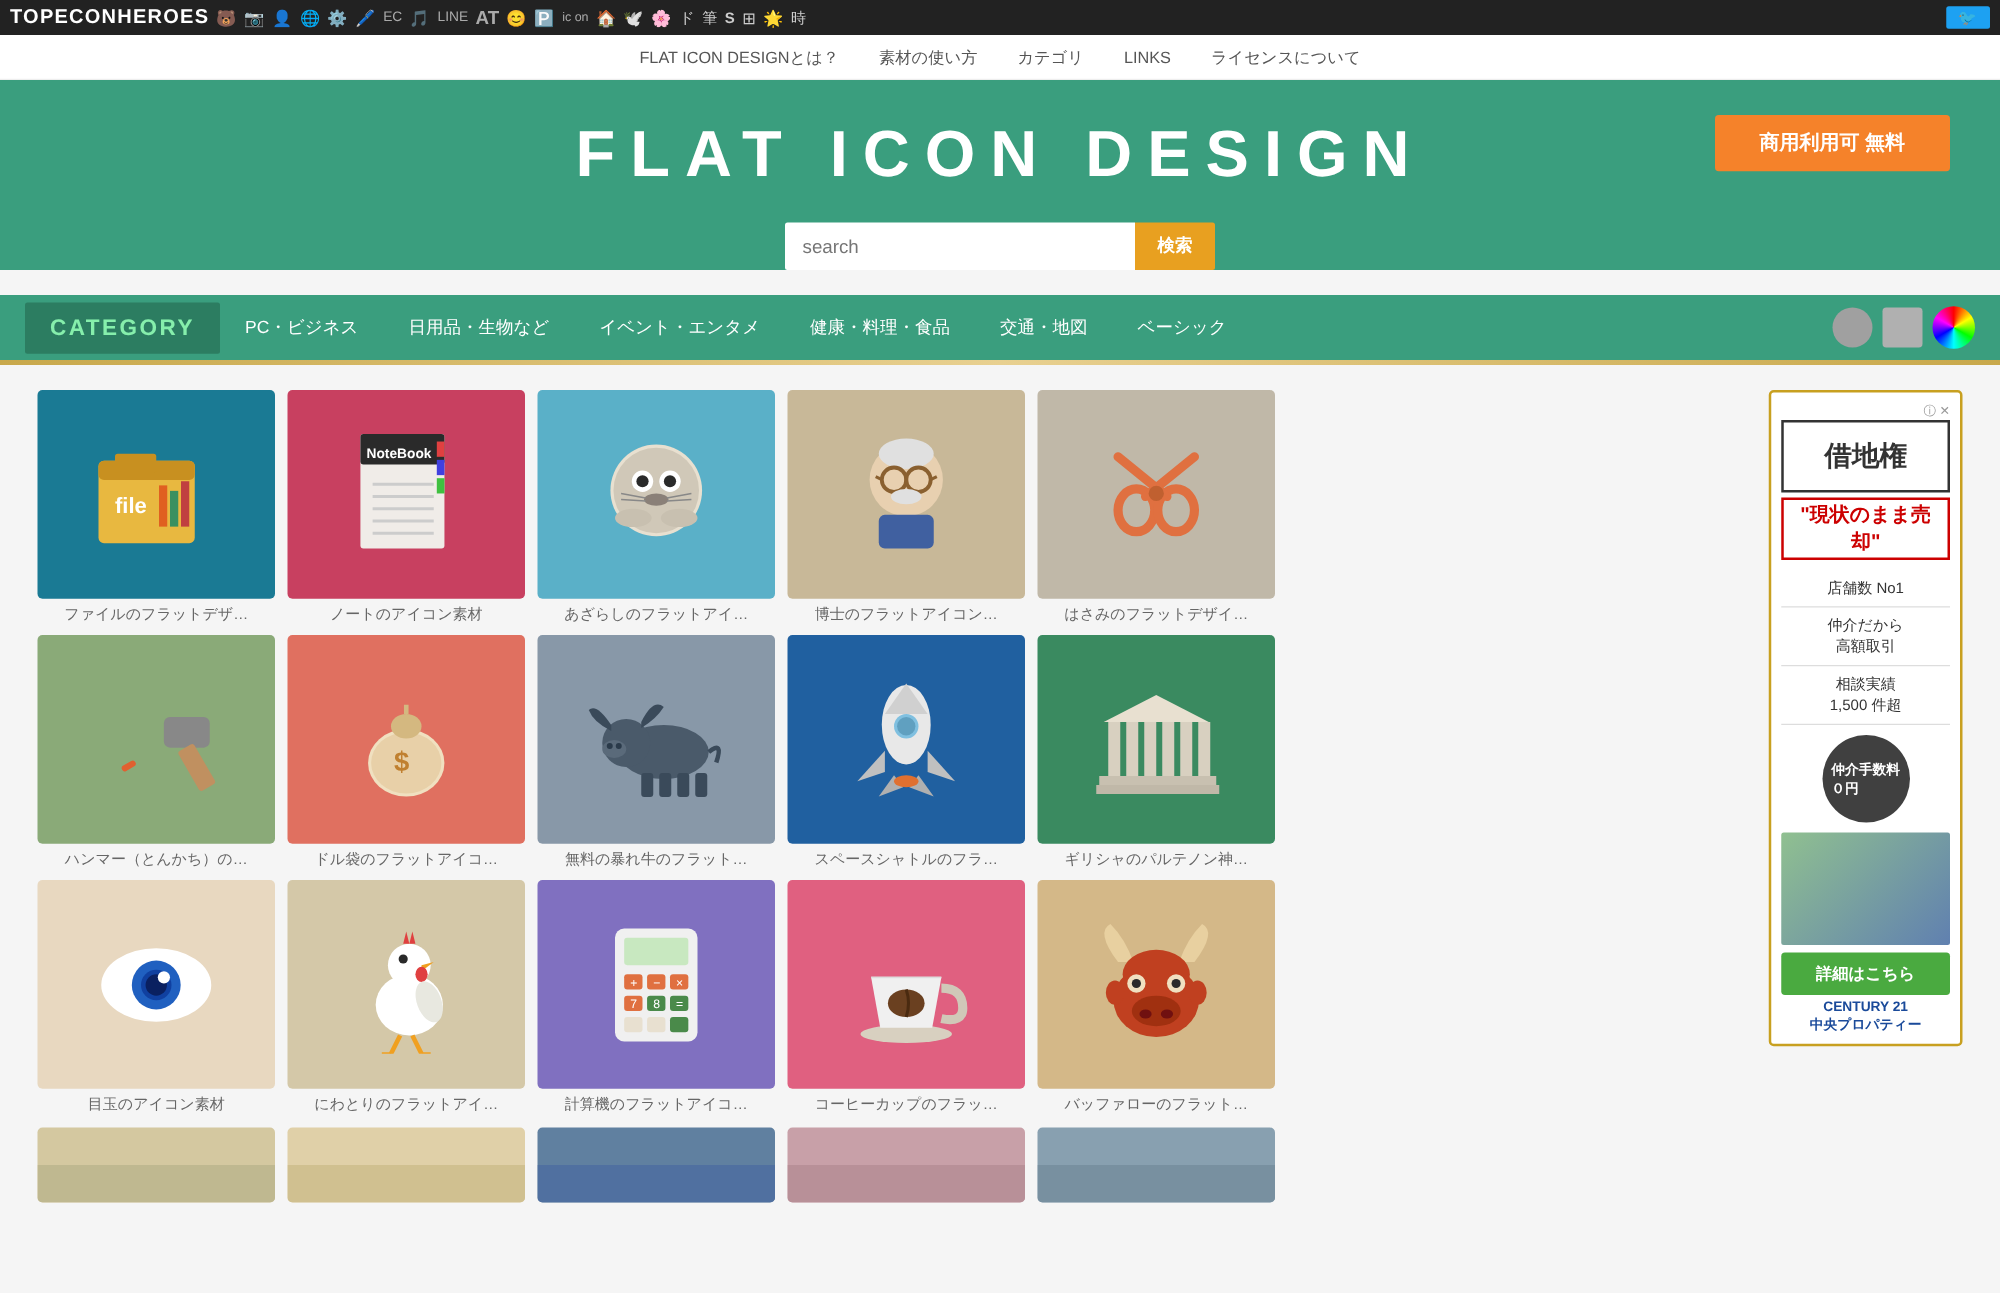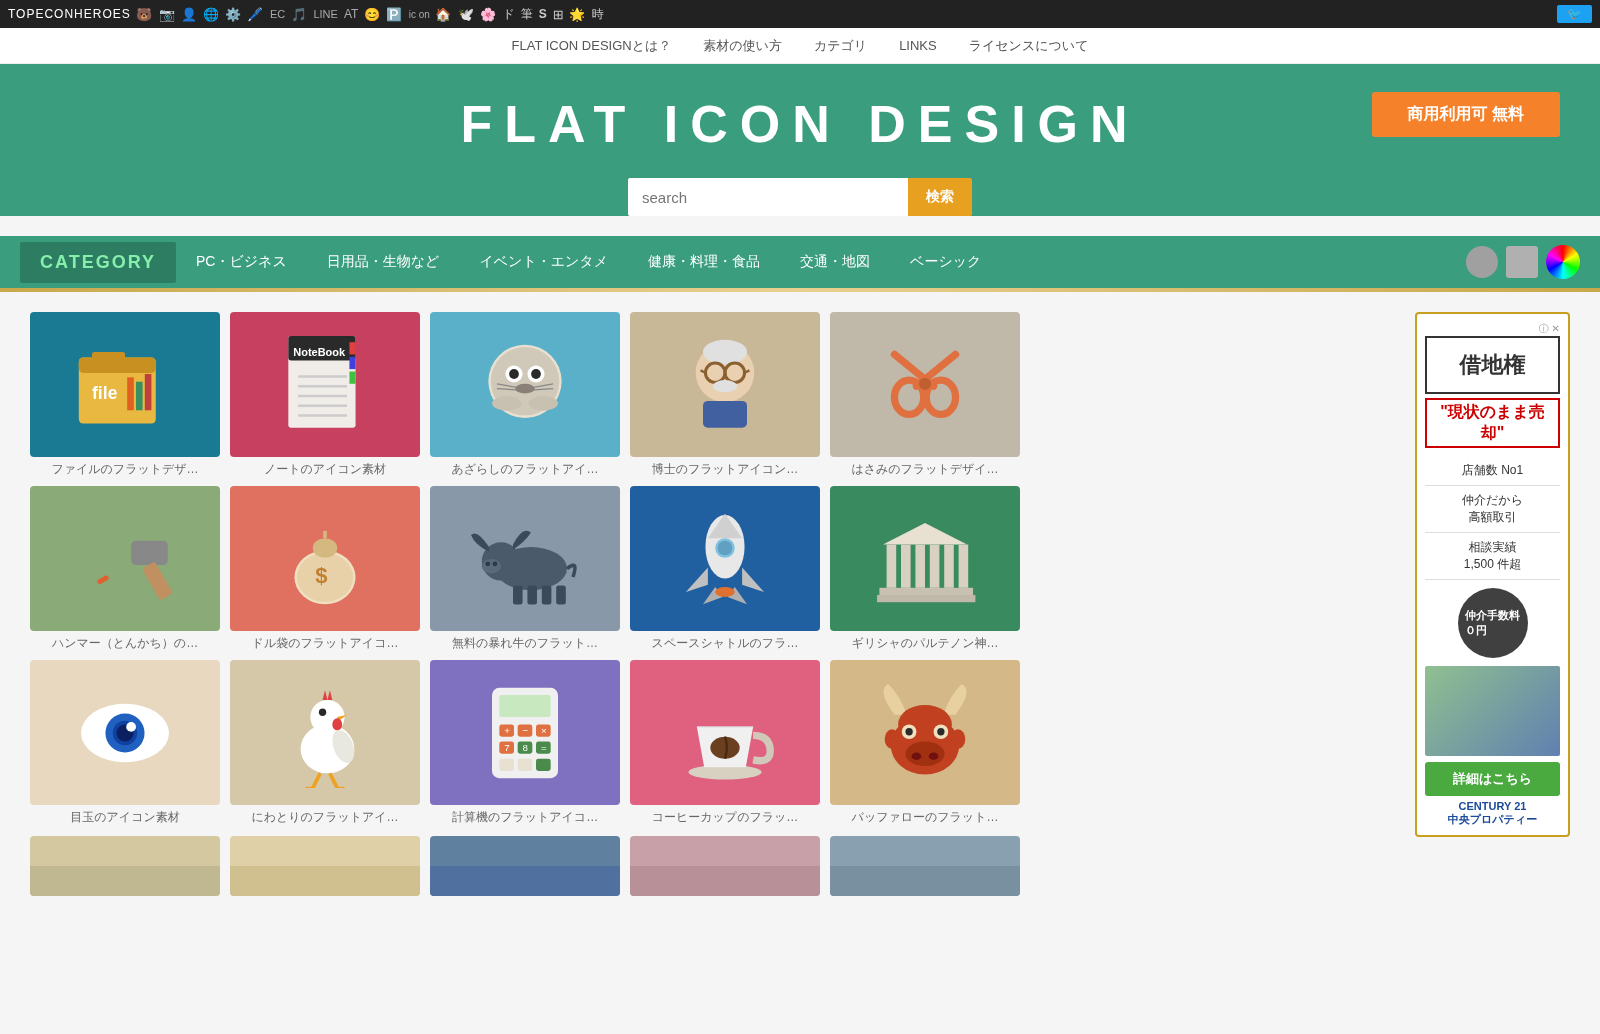--- a/index.html
+++ b/index.html
@@ -9,22 +9,22 @@
     #topbar {
       background: #222;
       height: 28px;
       display: flex;
       align-items: center;
       padding: 0 8px;
       gap: 6px;
     }
     #topbar .brand {
       color: #fff;
-      font-size: 12px;
-      font-weight: normal;
+      font-size: 16px;
+      font-weight: bold;
       letter-spacing: 1px;
     }
     #topbar .icon-placeholder {
       color: #ccc;
       font-size: 13px;
     }
     #topbar .twitter-btn {
       margin-left: auto;
       background: #1da1f2;
       color: #fff;
@@ -181,21 +181,21 @@
     }
     .grid-item {
       display: flex;
       flex-direction: column;
       align-items: center;
       width: 190px;
       cursor: pointer;
     }
     .grid-item .thumb {
       width: 190px;
-      height: 145px;
+      height: 167px;
       border-radius: 4px;
       display: flex;
       align-items: center;
       justify-content: center;
       font-size: 48px;
       position: relative;
       overflow: hidden;
     }
     .grid-item .caption {
       font-size: 12px;
@@ -297,21 +297,21 @@
   <span class="brand">TOPECONHEROES</span>
   <span class="icon-placeholder">🐻</span>
   <span class="icon-placeholder">📷</span>
   <span class="icon-placeholder">👤</span>
   <span class="icon-placeholder">🌐</span>
   <span class="icon-placeholder">⚙️</span>
   <span class="icon-placeholder">🖊️</span>
   <span class="icon-placeholder" style="color:#aaa;font-size:11px;">EC</span>
   <span class="icon-placeholder">🎵</span>
   <span class="icon-placeholder" style="color:#aaa;font-size:11px;">LINE</span>
-  <span class="icon-placeholder" style="color:#aaa;font-size:12px;">AT</span>
+  <span class="icon-placeholder" style="color:#aaa;font-size:15px;font-weight:bold;">AT</span>
   <span class="icon-placeholder">😊</span>
   <span class="icon-placeholder">🅿️</span>
   <span class="icon-placeholder" style="color:#aaa;font-size:10px;">ic on</span>
   <span class="icon-placeholder">🏠</span>
   <span class="icon-placeholder">🕊️</span>
   <span class="icon-placeholder">🌸</span>
   <span class="icon-placeholder" style="font-size:12px;">ド</span>
   <span class="icon-placeholder" style="font-size:12px;">筆</span>
   <span class="icon-placeholder" style="font-size:12px;font-weight:bold;">S</span>
   <span class="icon-placeholder">⊞</span>

